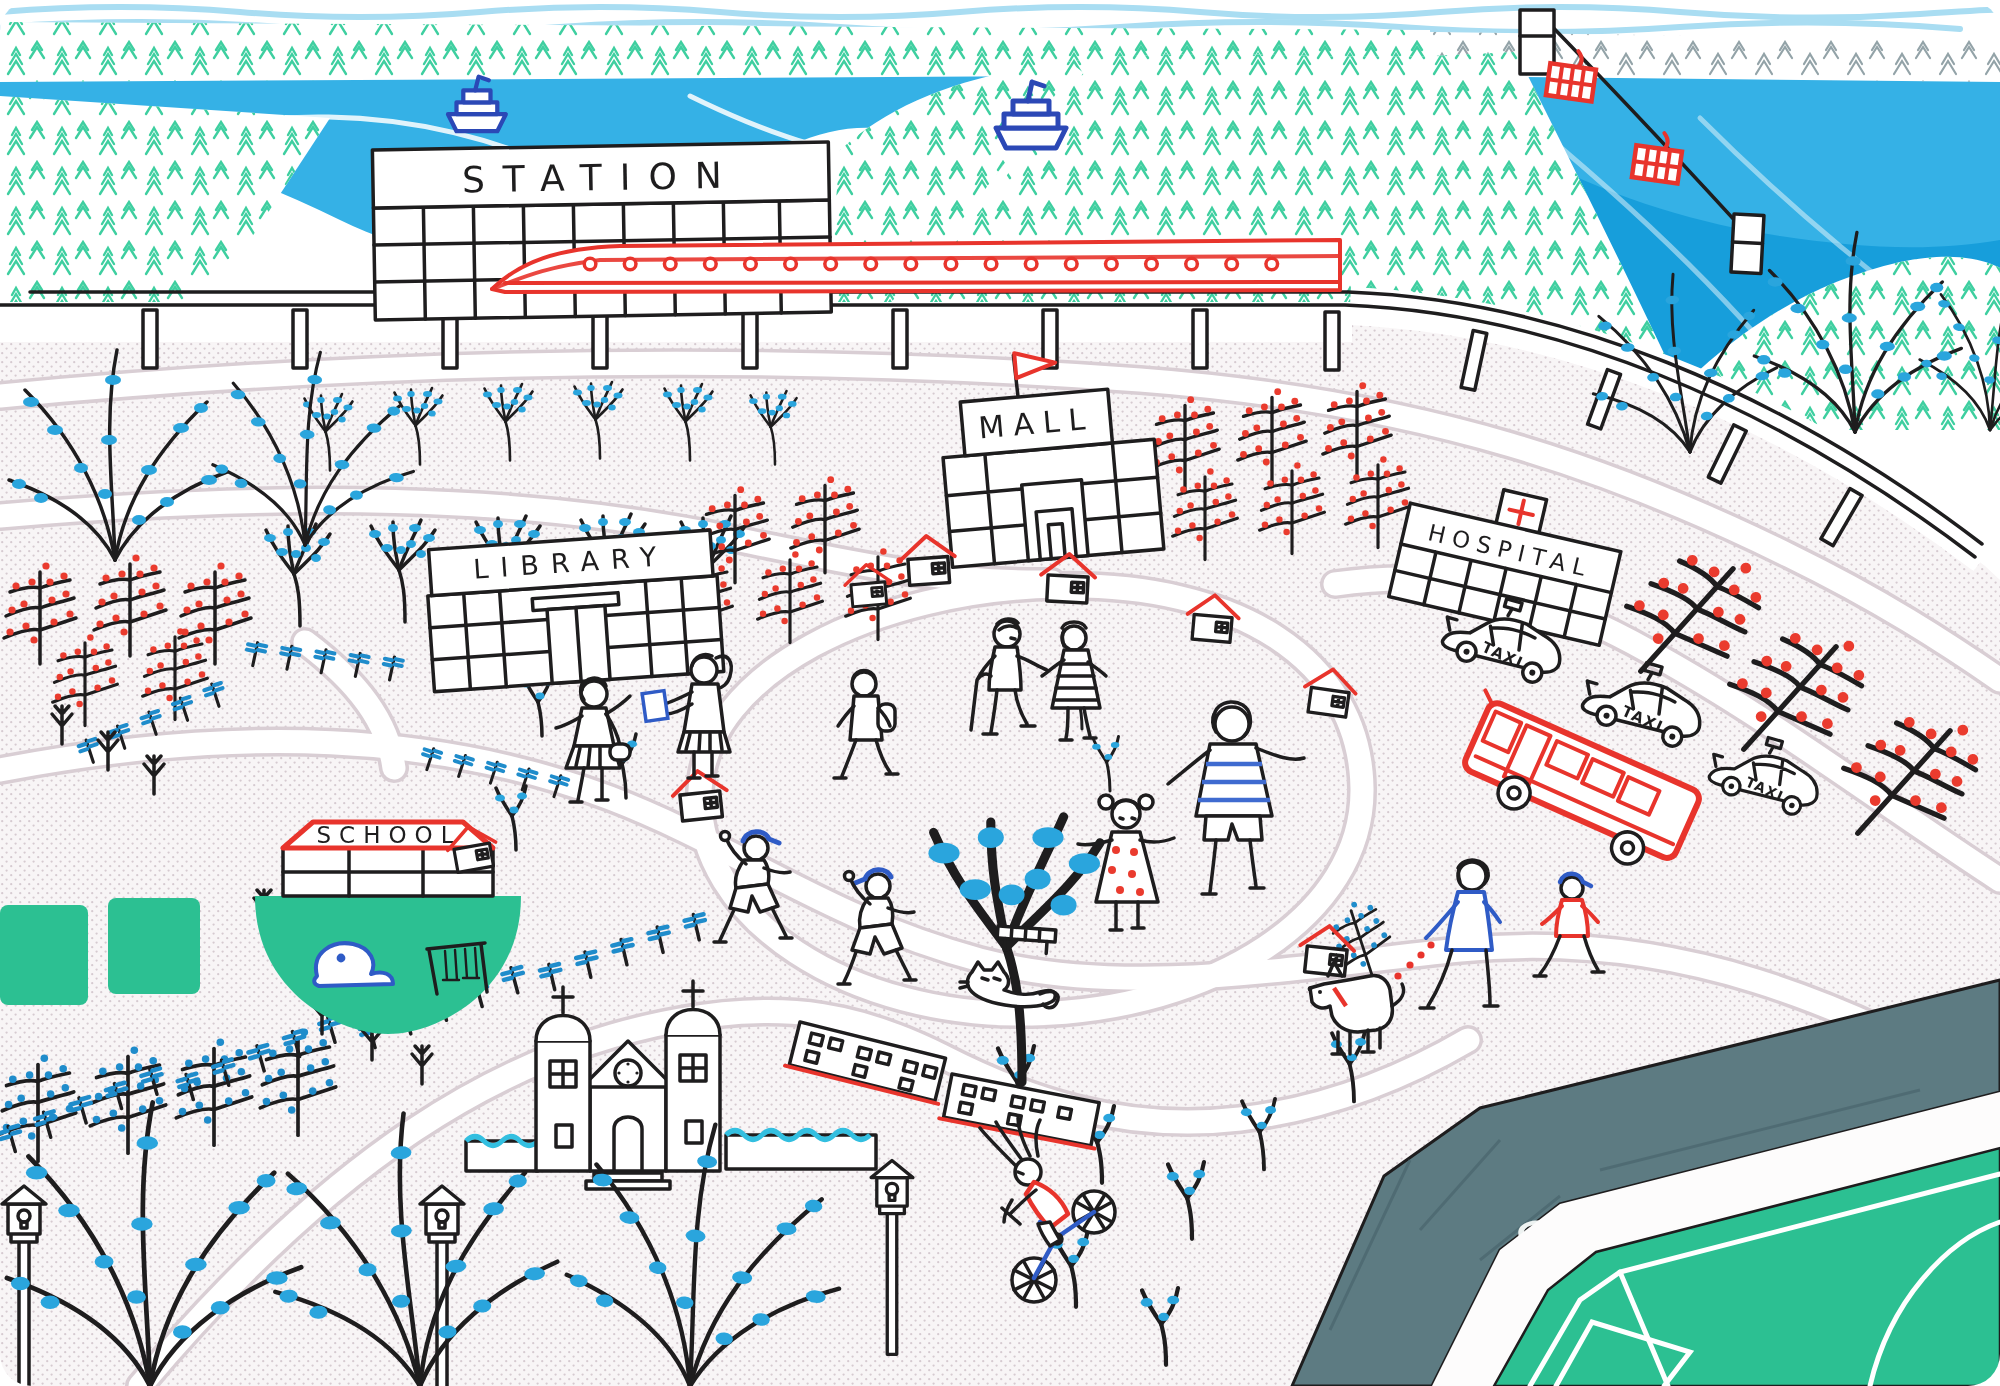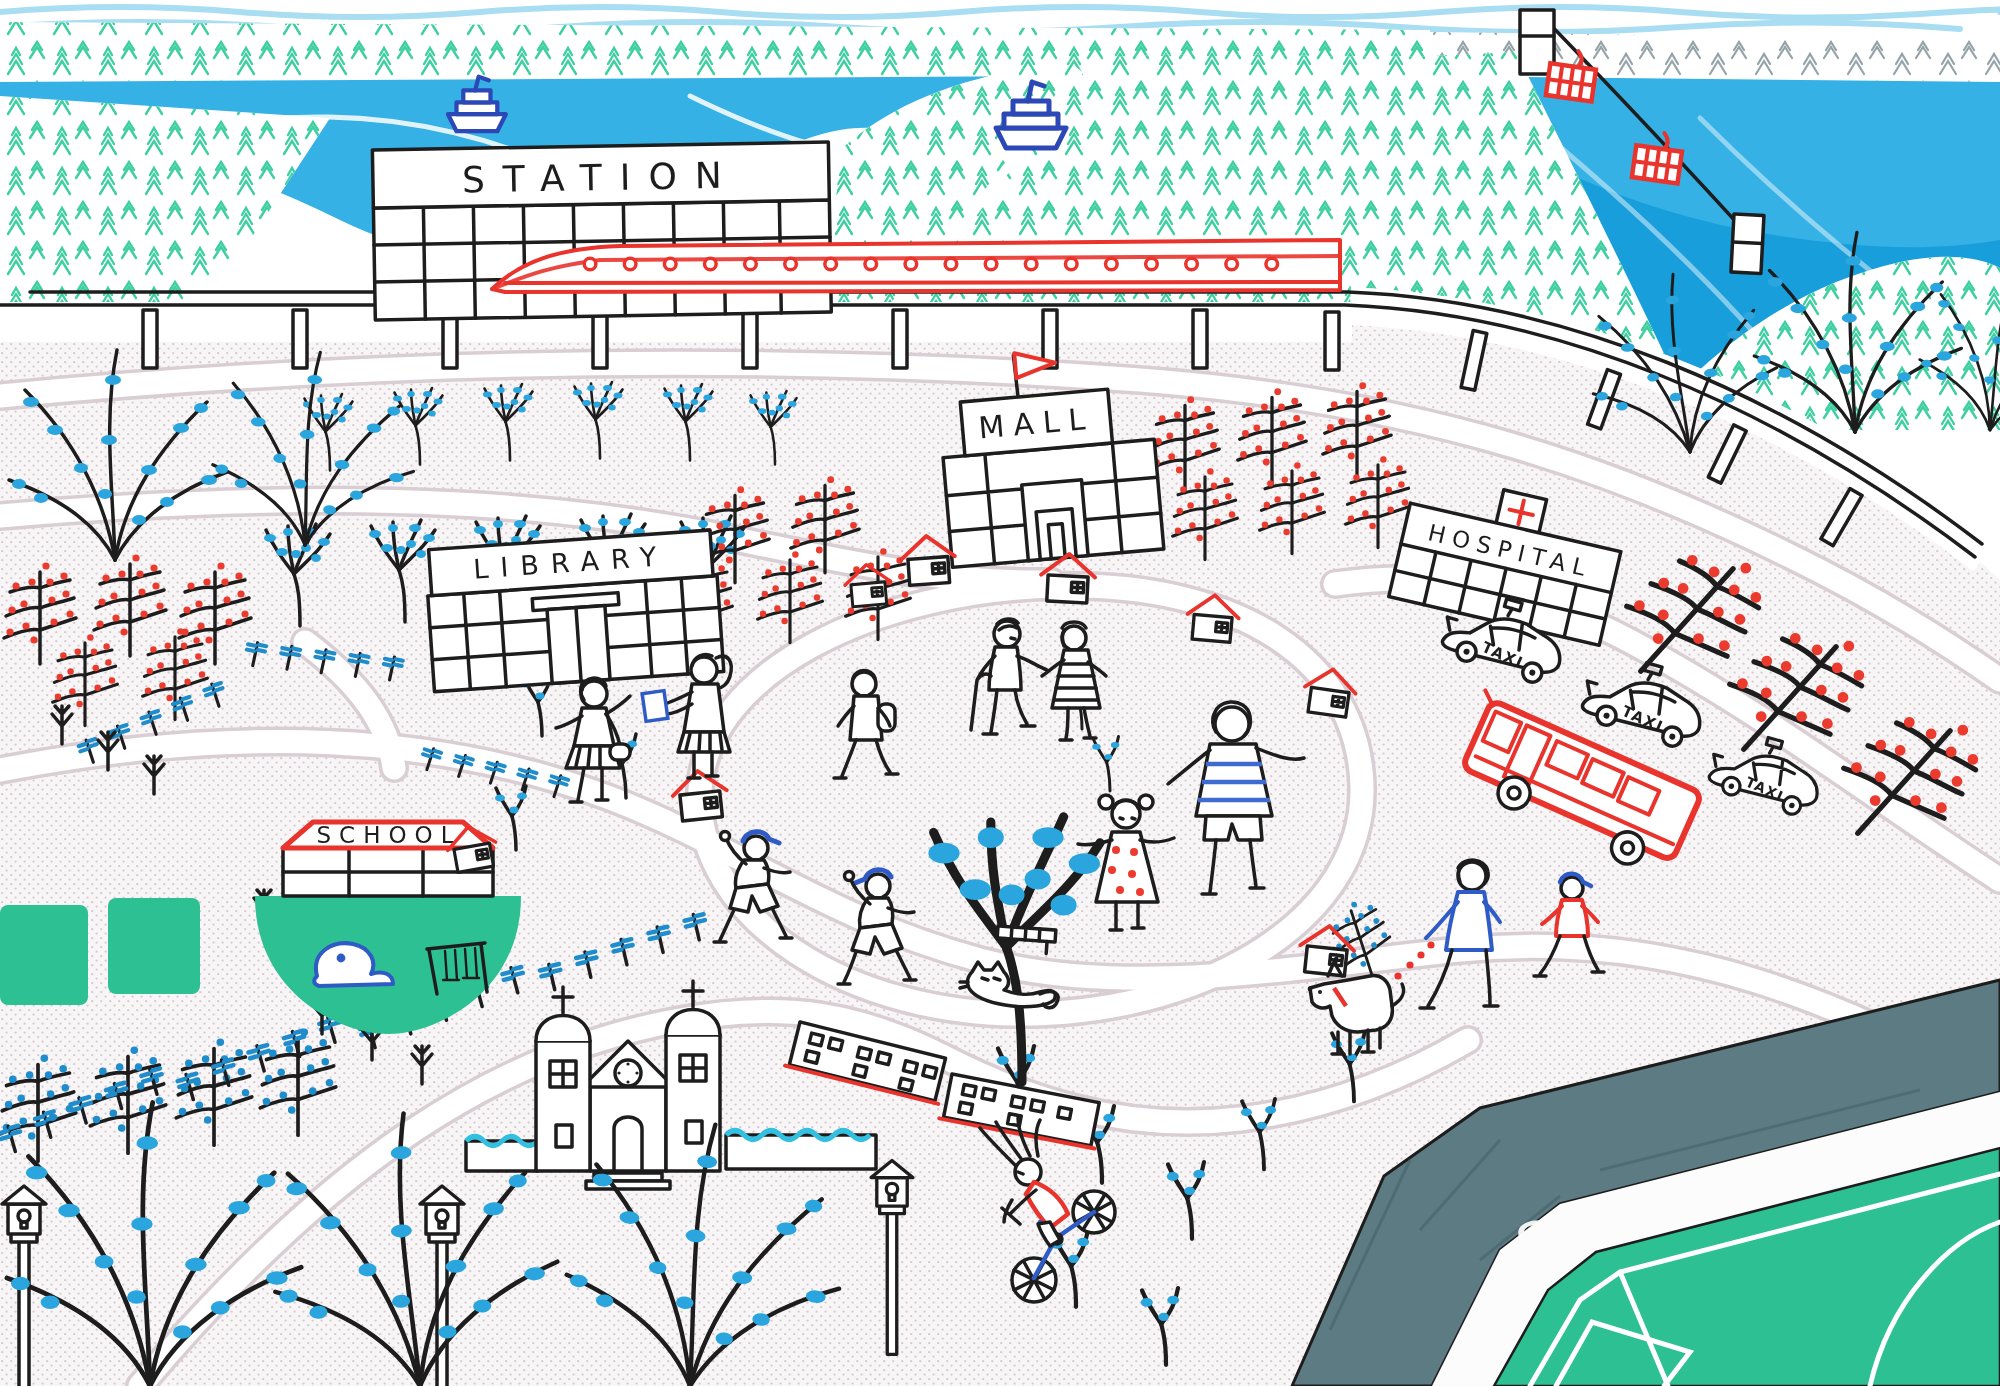--- a/index.html
+++ b/index.html
@@ -1,16 +1,16 @@
 <!DOCTYPE html>
 <html><head>
 <meta charset="utf-8">
 <style>
   html,body{margin:0;padding:0;background:#fff;}
-  #stage{width:2000px;height:1386px;position:relative;overflow:hidden;font-family:"DejaVu Sans",sans-serif;}
+  #stage{width:2000px;height:1386px;position:relative;overflow:hidden;font-family:"DejaVu Sans",sans-serif;border-radius:32px;}
   svg{display:block}
   .ink{stroke:#1e1d1e;fill:none;stroke-width:3.5;stroke-linecap:round;stroke-linejoin:round}
   .inkf{stroke:#1e1d1e;fill:#fff;stroke-width:3.5;stroke-linecap:round;stroke-linejoin:round}
   .red{stroke:#e8342c;fill:none;stroke-width:4;stroke-linecap:round;stroke-linejoin:round}
   .redf{stroke:#e8342c;fill:#fff;stroke-width:4;stroke-linecap:round;stroke-linejoin:round}
   .sign{font-family:"DejaVu Sans",sans-serif;fill:#1e1d1e}
   .road-case{stroke:#d9ced4;fill:none;stroke-width:30;stroke-linecap:round}
   .road-fill{stroke:#ffffff;fill:none;stroke-width:23;stroke-linecap:round}
 </style>
 </head>

